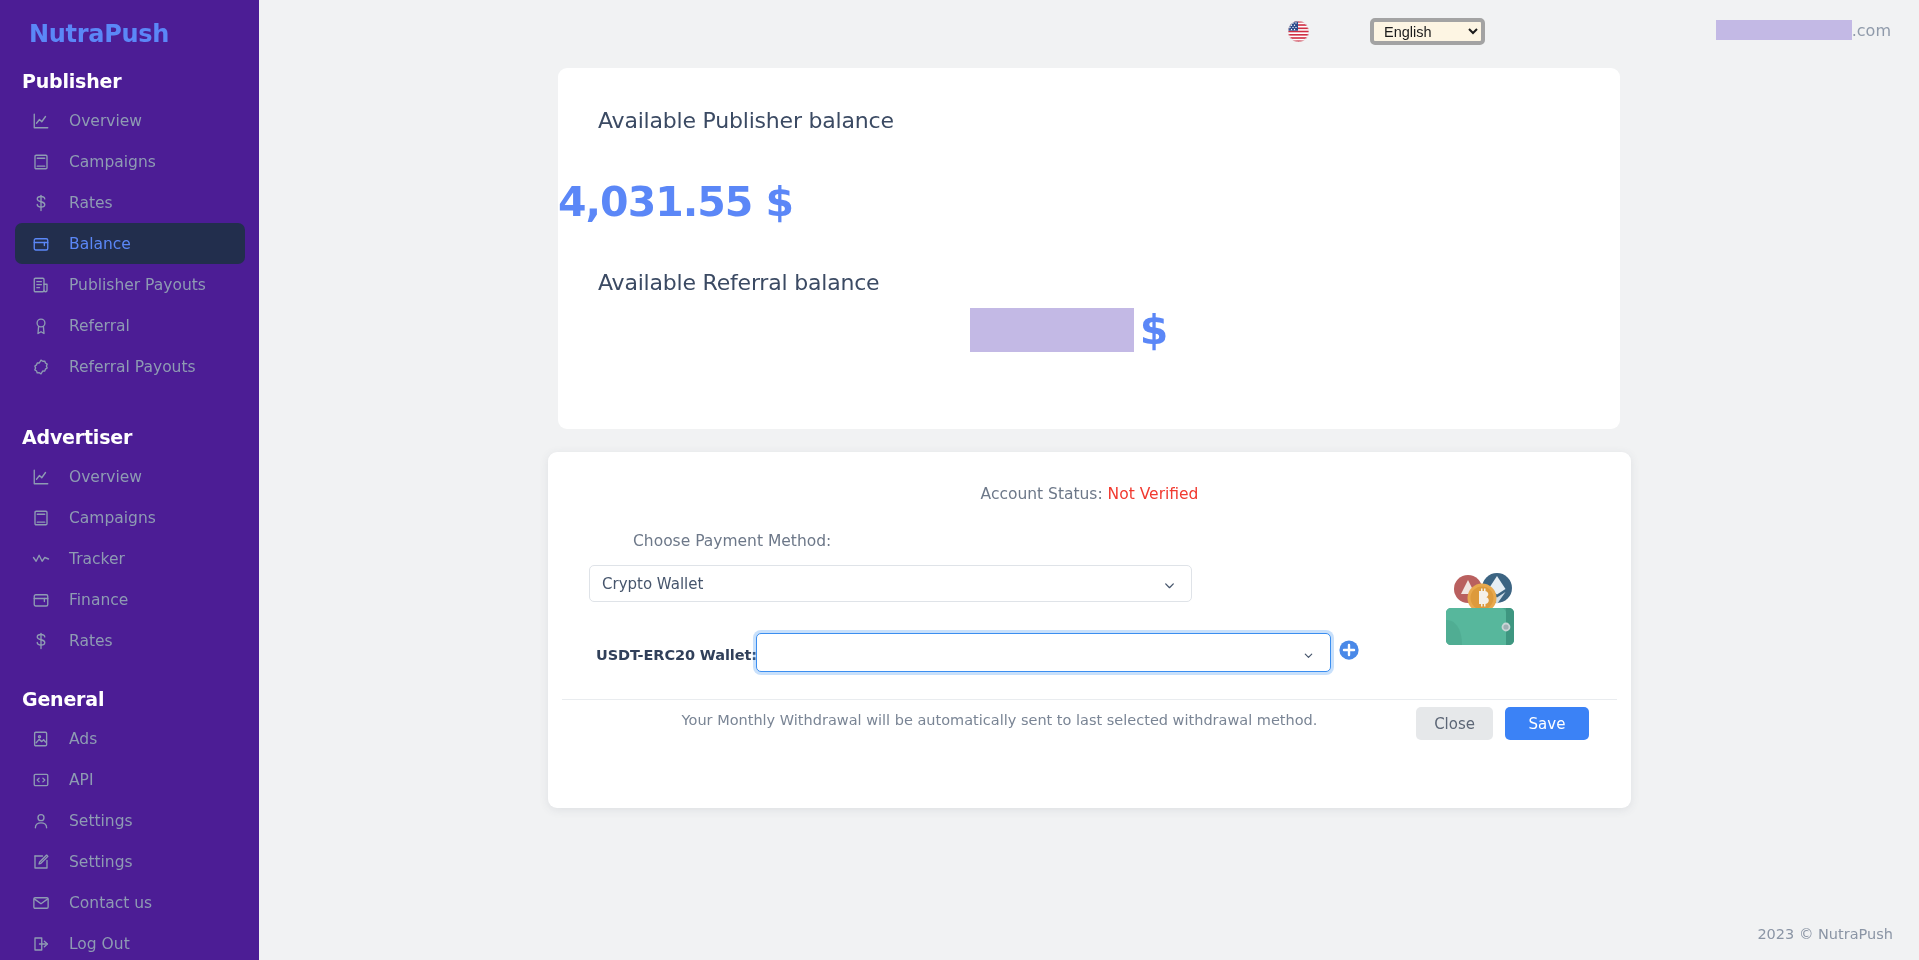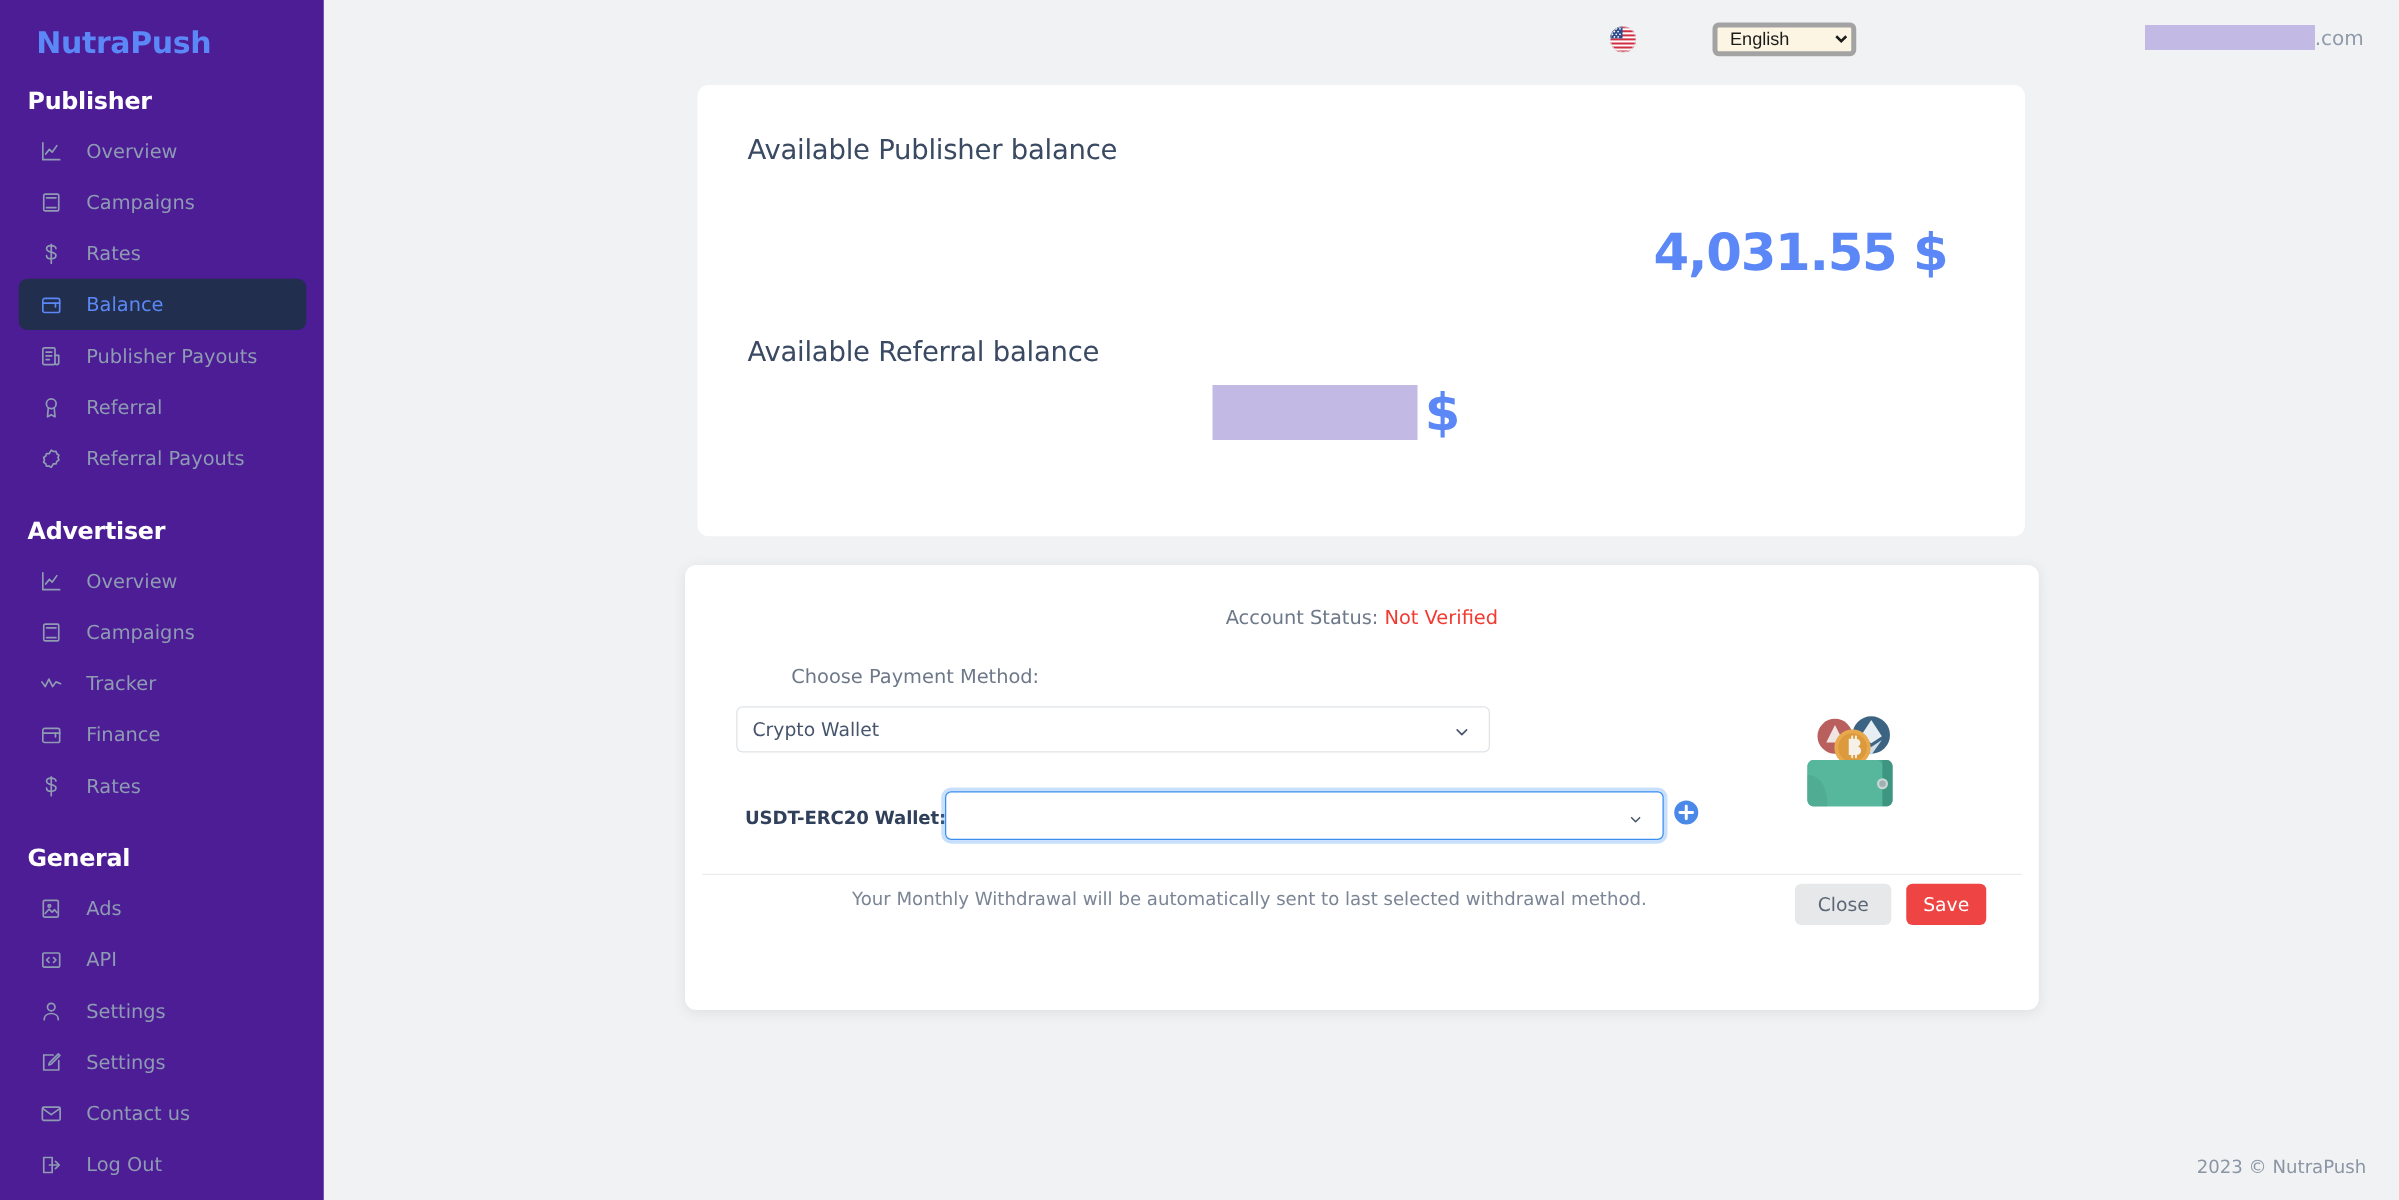--- a/index.html
+++ b/index.html
@@ -27,21 +27,21 @@
     font-family: "DejaVu Sans", sans-serif;
   }
   .nav-section-title {
     color: #ffffff;
     font-size: 19px;
     font-weight: bold;
     padding: 0 0 0 22px;
     letter-spacing: -0.2px;
   }
   #sec-publisher  { margin-top: 22px; }
-  #sec-advertiser { margin-top: 27px; }
+  #sec-advertiser { margin-top: 39px; }
   #sec-general    { margin-top: 27px; }
 
   .nav-list { margin-top: 8px; }
   .nav-item {
     display: flex; align-items: center;
     height: 41px;
     margin: 0 14px 0 15px;
     padding-left: 16px;
     border-radius: 7px;
     color: #8e9bb3;
@@ -110,21 +110,21 @@
     width: 1062px; height: 361px;
   }
   #lbl-publisher-balance {
     position: absolute; left: 40px; top: 40px;
     font-size: 22px; color: #3b4a63;
     letter-spacing: -0.2px;
   }
   #val-publisher-balance {
     position: absolute; left: 0; top: 110px;
     width: 1062px;
-    text-align: right;
+    text-align: left;
     padding-right: 62px;
     font-size: 41px; font-weight: bold;
     color: #5b87f7; letter-spacing: -1px;
   }
   #lbl-referral-balance {
     position: absolute; left: 40px; top: 202px;
     font-size: 22px; color: #3b4a63;
     letter-spacing: -0.2px;
   }
   #referral-value-row {
@@ -236,21 +236,21 @@
   }
   .btn {
     height: 33px;
     border: none; border-radius: 5px;
     font-size: 15px;
     font-family: "DejaVu Sans", sans-serif;
     cursor: pointer;
     padding: 0 18px;
   }
   #close-button { background: #e6e8ea; color: #5c6676; }
-  #save-button  { background: #ef4444; color: #ffffff; width: 64px; padding: 0; }
+  #save-button  { background: #3b82f6; color: #ffffff; width: 84px; padding: 0; }
 
   
   #footer-copyright {
     position: absolute; right: 26px; bottom: 18px;
     font-size: 14.5px; color: #8b95a5;
   }
 </style>
 </head>
 <body>
 

